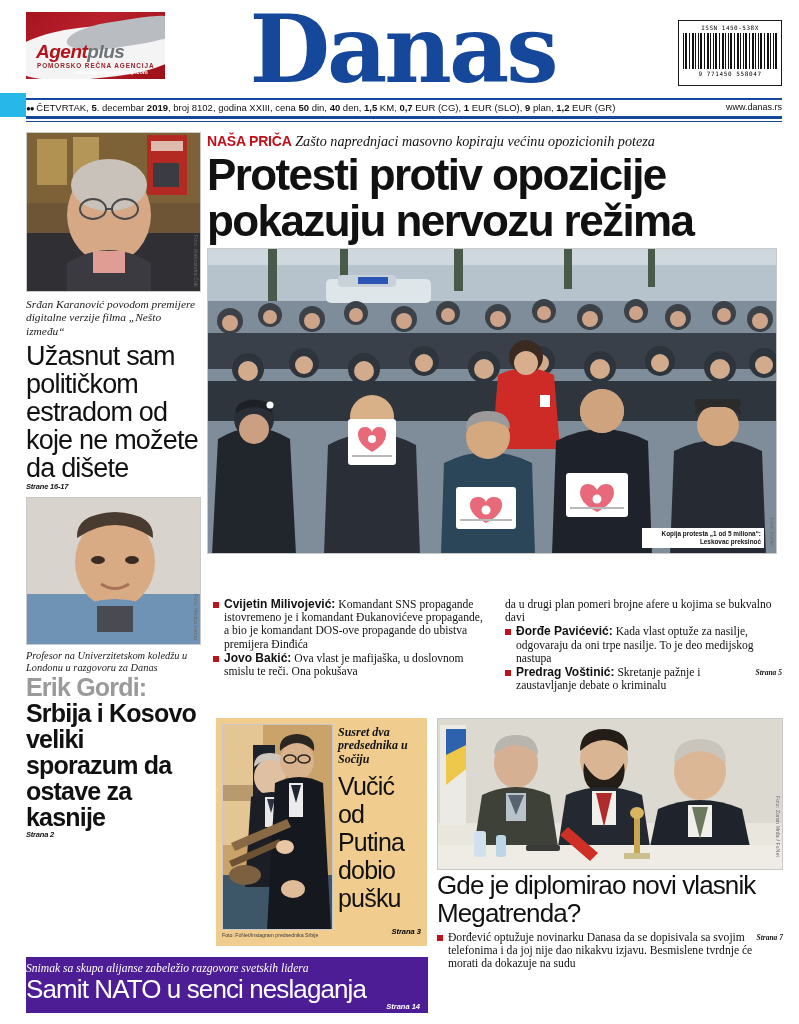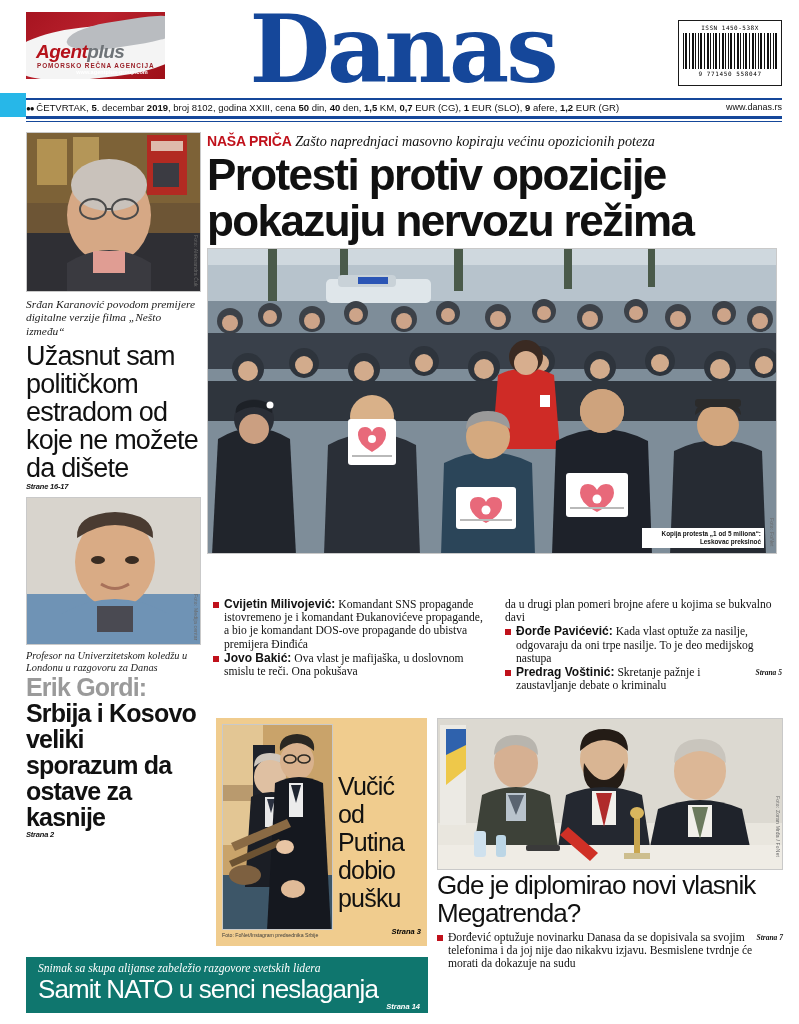--- a/index.html
+++ b/index.html
@@ -187,21 +187,21 @@
     letter-spacing: -0.9px; margin-top: 2px;
   }
   .mega-bullet {
     font-family: "Liberation Serif", serif; font-size: 11.6px; line-height: 13.2px;
     color: #111; padding-left: 11px; position: relative; margin-top: 4px;
   }
 
   
   .banner {
     position: absolute; left: 26px; top: 957px; width: 402px; height: 56px;
-    background: #0f766e; color: #fff; padding: 5px 10px 0 12px;
+    background: #4c1d95; color: #fff; padding: 5px 10px 0 0;
   }
   .banner-kicker {
     font-family: "Liberation Serif", serif; font-style: italic;
     font-size: 11.6px; line-height: 13px;
   }
   .banner-head {
     font-size: 26px; line-height: 30px; letter-spacing: -0.9px; margin-top: -1px;
   }
   .banner-ref {
     position: absolute; right: 8px; bottom: 2px; font-size: 7.5px;
@@ -234,21 +234,21 @@
     </div>
   </div>
 
   <div class="rule-blue-top"></div>
   <div class="cyan-tab"></div>
 
   <div class="datestrip">
     <span class="site">www.danas.rs</span>
     <span class="dots">●●</span>
     <span>ČETVRTAK,</span>
-    <b>5</b><span>. decembar </span><b>2019</b><span>, broj 8102, godina XXIII, cena </span><b>50</b><span> din, </span><b>40</b><span> den, </span><b>1,5</b><span> KM, </span><b>0,7</b><span> EUR (CG), </span><b>1</b><span> EUR (SLO), </span><b>9</b><span> afere, </span><b>1,2</b><span> EUR (GR)</span>
+    <b>5</b><span>. decembar </span><b>2019</b><span>, broj 8102, godina XXIII, cena </span><b>50</b><span> din, </span><b>40</b><span> den, </span><b>1,5</b><span> KM, </span><b>0,7</b><span> EUR (CG), </span><b>1</b><span> EUR (SLO), </span><b>9</b><span> plan, </span><b>1,2</b><span> EUR (GR)</span>
   </div>
   <div class="rule-blue-bot"></div>
   <div class="rule-blue-bot2"></div>
 
   <div class="leftcol">
 
     <div class="photo lc-photo">
       <svg width="175" height="160" viewBox="0 0 175 160" preserveAspectRatio="none">
         <rect width="175" height="160" fill="#6d5535"></rect>
         <rect x="0" y="0" width="175" height="70" fill="#7d6237"></rect>
@@ -482,20 +482,21 @@
         <path d="M68 60 l5 18 l5 -18z" fill="#1e2430"></path>
 
         <path d="M8 118 l56 -24 l4 8 l-56 24z" fill="#8a6a44"></path>
         <path d="M6 136 l50 -22 l3 6 l-50 22z" fill="#6c5232"></path>
         <ellipse cx="22" cy="150" rx="16" ry="10" fill="#7d6040"></ellipse>
         <ellipse cx="62" cy="122" rx="9" ry="7" fill="#e8c5a4"></ellipse>
         <ellipse cx="70" cy="164" rx="12" ry="9" fill="#e0bb98"></ellipse>
       </svg>
     </div>
     <div class="vucic-credit">Foto: FoNet/Instagram predsednika Srbije</div>
+    <div class="vucic-kicker">Susret dva predsednika u Sočiju</div>
     <div class="vucic-head">Vučić od Putina dobio pušku</div>
     <div class="vucic-ref">Strana 3</div>
   </div>
 
   <div class="mega">
     <div class="photo mega-photo">
       <svg width="346" height="152" viewBox="0 0 346 152" preserveAspectRatio="none">
         <rect width="346" height="152" fill="#d9d6ce"></rect>
         <rect x="0" y="0" width="346" height="104" fill="#dcd9d1"></rect>
         <rect x="0" y="104" width="346" height="48" fill="#e9e6de"></rect>

